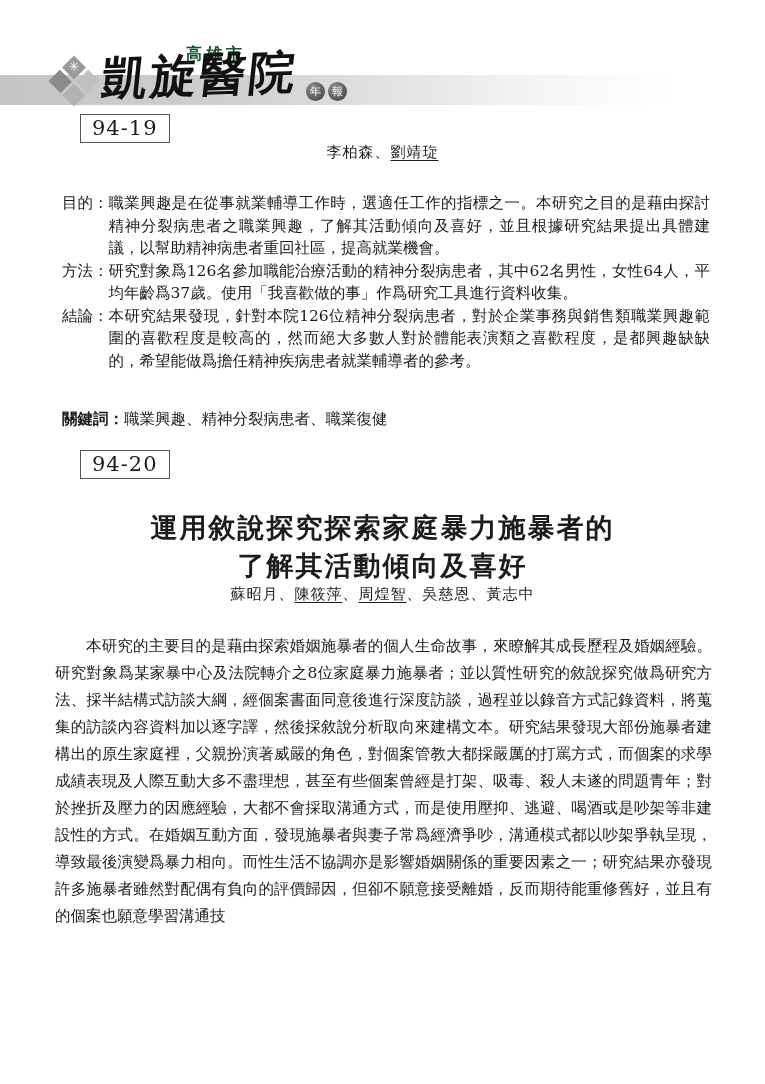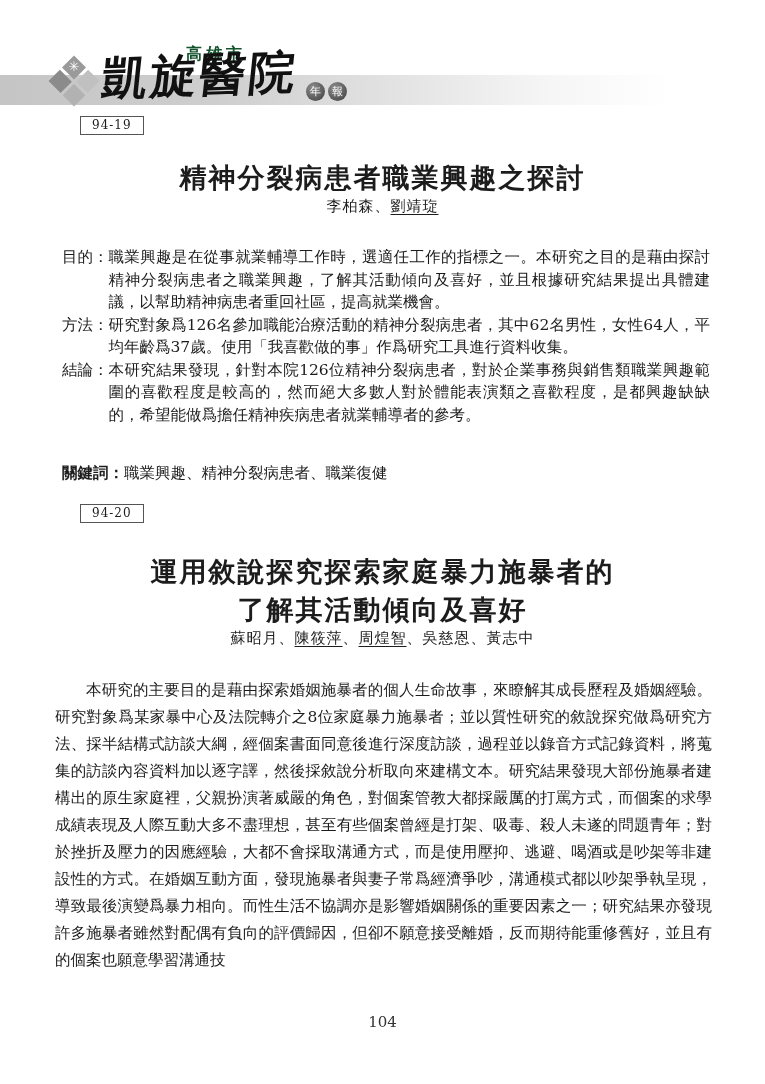--- a/index.html
+++ b/index.html
@@ -43,21 +43,21 @@
     display:inline-block;width:19px;height:19px;border-radius:50%;
     background:radial-gradient(circle at 35% 30%,#8d8d8d,#3c3c3c);
     color:#fff;font-size:11px;line-height:19px;text-align:center;
     margin-right:3px;font-family:"DejaVu Sans",sans-serif;
   }
   
   .content{padding-top:114px;}
   .numbox{
     display:inline-block;margin-left:80px;
     border:1px solid #555;padding:1px 11px 2px 11px;
-    font-size:12px;letter-spacing:1px;background:#fff;
+    font-size:21px;letter-spacing:1px;background:#fff;
   }
   .numbox.second{margin-top:19px;}
   .title{
     margin-top:24px;text-align:center;
     font-size:27px;font-weight:bold;letter-spacing:2px;line-height:1.42;
   }
   .authors{
     text-align:center;font-size:15px;letter-spacing:1px;
   }
   .authors .u{text-decoration:underline;text-underline-offset:3px;}
@@ -100,21 +100,20 @@
 
   <div class="badges">
     <span class="badge">年</span><span class="badge">報</span>
   </div>
 
   <div class="content">
 
     
     <div class="numbox">94-19</div>
 
-    <div class="title">精神分裂病患者職業興趣之探討</div>
 
     <div class="authors">
       <span>李柏森</span><span>、</span><span class="u">劉靖琁</span>
     </div>
 
     <div class="sections">
       <div class="sec">
         <div class="sec-label">目的：</div>
         <div class="sec-text">職業興趣是在從事就業輔導工作時，選適任工作的指標之一。本研究之目的是藉由探討精神分裂病患者之職業興趣，了解其活動傾向及喜好，並且根據研究結果提出具體建議，以幫助精神病患者重回社區，提高就業機會。</div>
       </div>
@@ -141,15 +140,14 @@
     </div>
 
     <div class="authors">
       <span>蘇昭月</span><span>、</span><span class="u">陳筱萍</span><span>、</span><span class="u">周煌智</span><span>、</span><span>吳慈恩</span><span>、</span><span>黃志中</span>
     </div>
 
     <div class="bodytext">本研究的主要目的是藉由探索婚姻施暴者的個人生命故事，來瞭解其成長歷程及婚姻經驗。研究對象爲某家暴中心及法院轉介之8位家庭暴力施暴者；並以質性研究的敘說探究做爲研究方法、採半結構式訪談大綱，經個案書面同意後進行深度訪談，過程並以錄音方式記錄資料，將蒐集的訪談內容資料加以逐字譯，然後採敘說分析取向來建構文本。研究結果發現大部份施暴者建構出的原生家庭裡，父親扮演著威嚴的角色，對個案管教大都採嚴厲的打罵方式，而個案的求學成績表現及人際互動大多不盡理想，甚至有些個案曾經是打架、吸毒、殺人未遂的問題青年；對於挫折及壓力的因應經驗，大都不會採取溝通方式，而是使用壓抑、逃避、喝酒或是吵架等非建設性的方式。在婚姻互動方面，發現施暴者與妻子常爲經濟爭吵，溝通模式都以吵架爭執呈現，導致最後演變爲暴力相向。而性生活不協調亦是影響婚姻關係的重要因素之一；研究結果亦發現許多施暴者雖然對配偶有負向的評價歸因，但卻不願意接受離婚，反而期待能重修舊好，並且有的個案也願意學習溝通技</div>
 
   </div>
 
-  <div class="folio">104</div>
 
 </div>
 
 </body></html>

